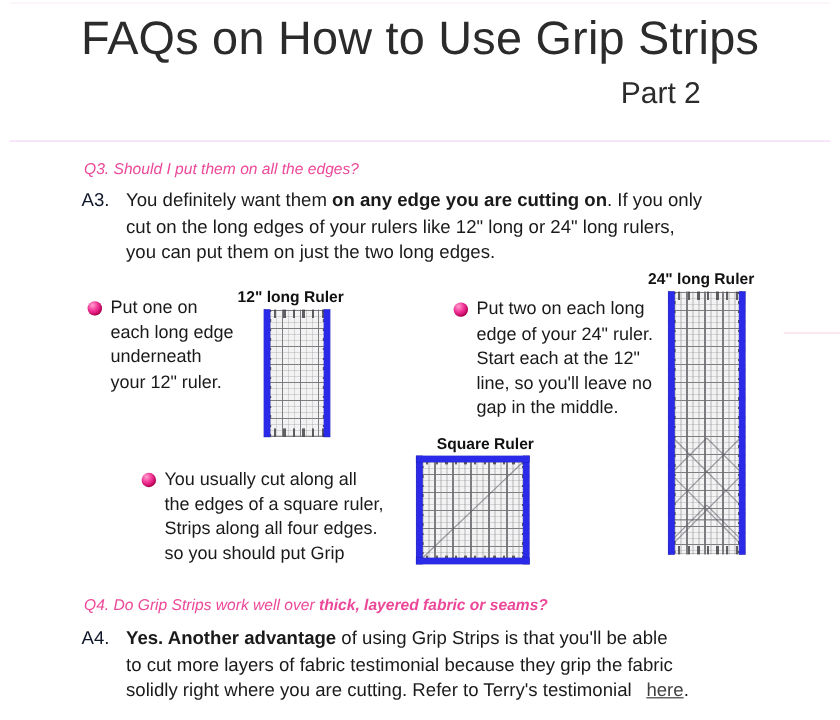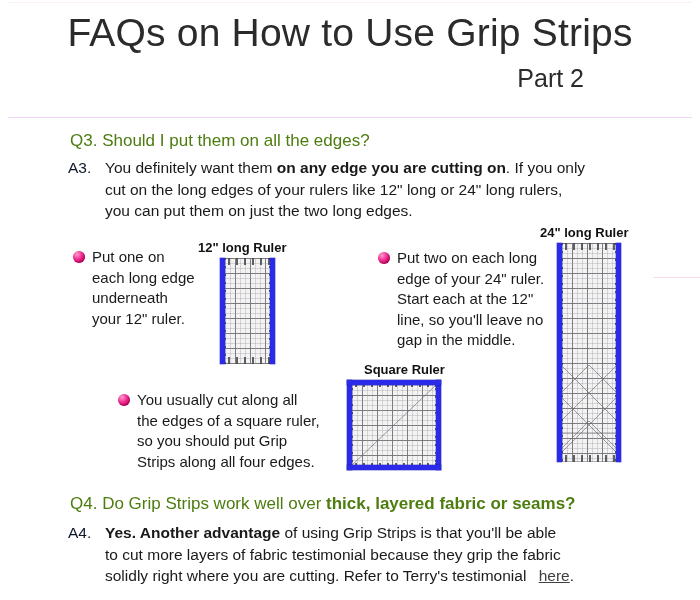--- a/index.html
+++ b/index.html
@@ -53,24 +53,25 @@
     text-align: right;
     font-size: 25px;
     line-height: 30px;
     font-weight: 400;
     color: #2b2b2b;
   }
 
   
   .q-line {
     position: absolute;
-    font-size: 17px;
+    font-size: 13px;
     line-height: 20px;
-    color: #4d7c0f;
+    color: #ec4899;
     white-space: nowrap;
+    font-style: italic;
   }
   .q-line .q-bold { font-weight: bold; }
 
   .a-label {
     position: absolute;
     font-size: 15.5px;
     line-height: 21px;
     color: #0f172a;
   }
   .a-body {
@@ -255,22 +256,22 @@
     </div>
     <div class="grip v left"></div>
     <div class="grip v right"></div>
   </div>
 
   <div class="bullet-item" style="left:118px; top:390px; width:225px;">
     <span class="bullet-dot"></span>
     <div class="bullet-text">
       <div>You usually cut along all</div>
       <div>the edges of a square ruler,</div>
+      <div>Strips along all four edges.</div>
       <div>so you should put Grip</div>
-      <div>Strips along all four edges.</div>
     </div>
   </div>
 
   <div class="ruler-label" style="left:348px; top:362px;margin-left:16px;">Square Ruler</div>
 
   <div class="ruler" style="left:347px; top:380px; width:94px; height:90px;">
     <div class="ruler-body">
       <div class="ruler-ticks-v left"></div>
       <div class="ruler-ticks-v right"></div>
     </div>

